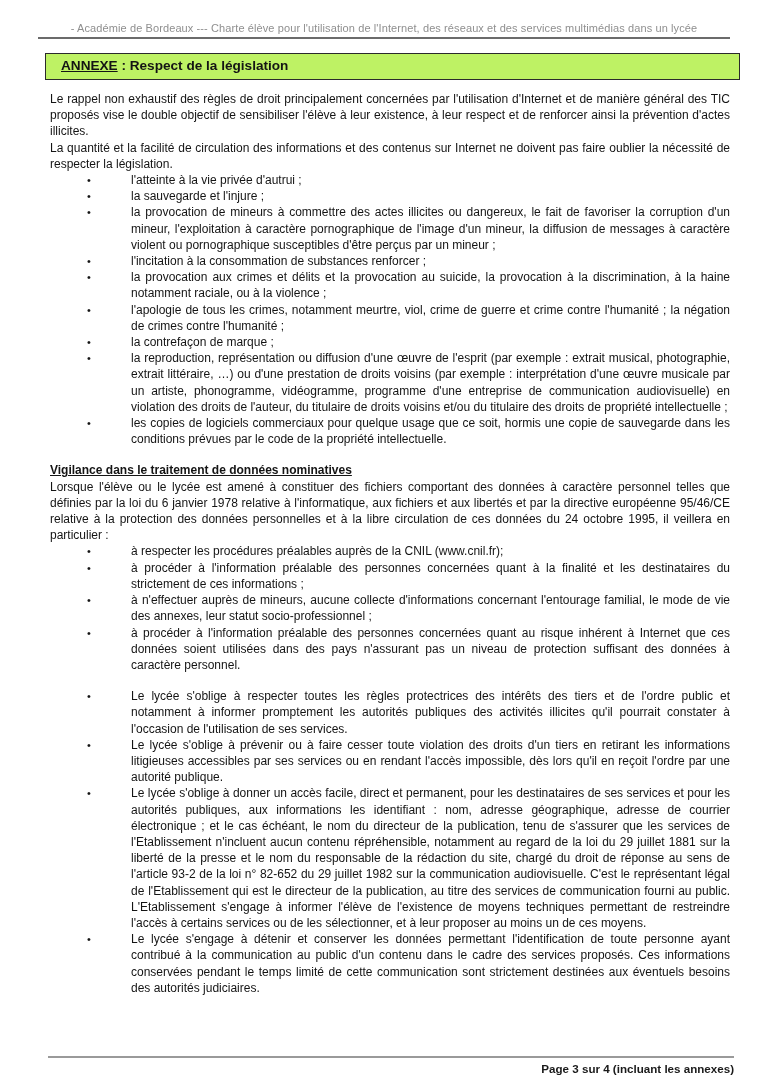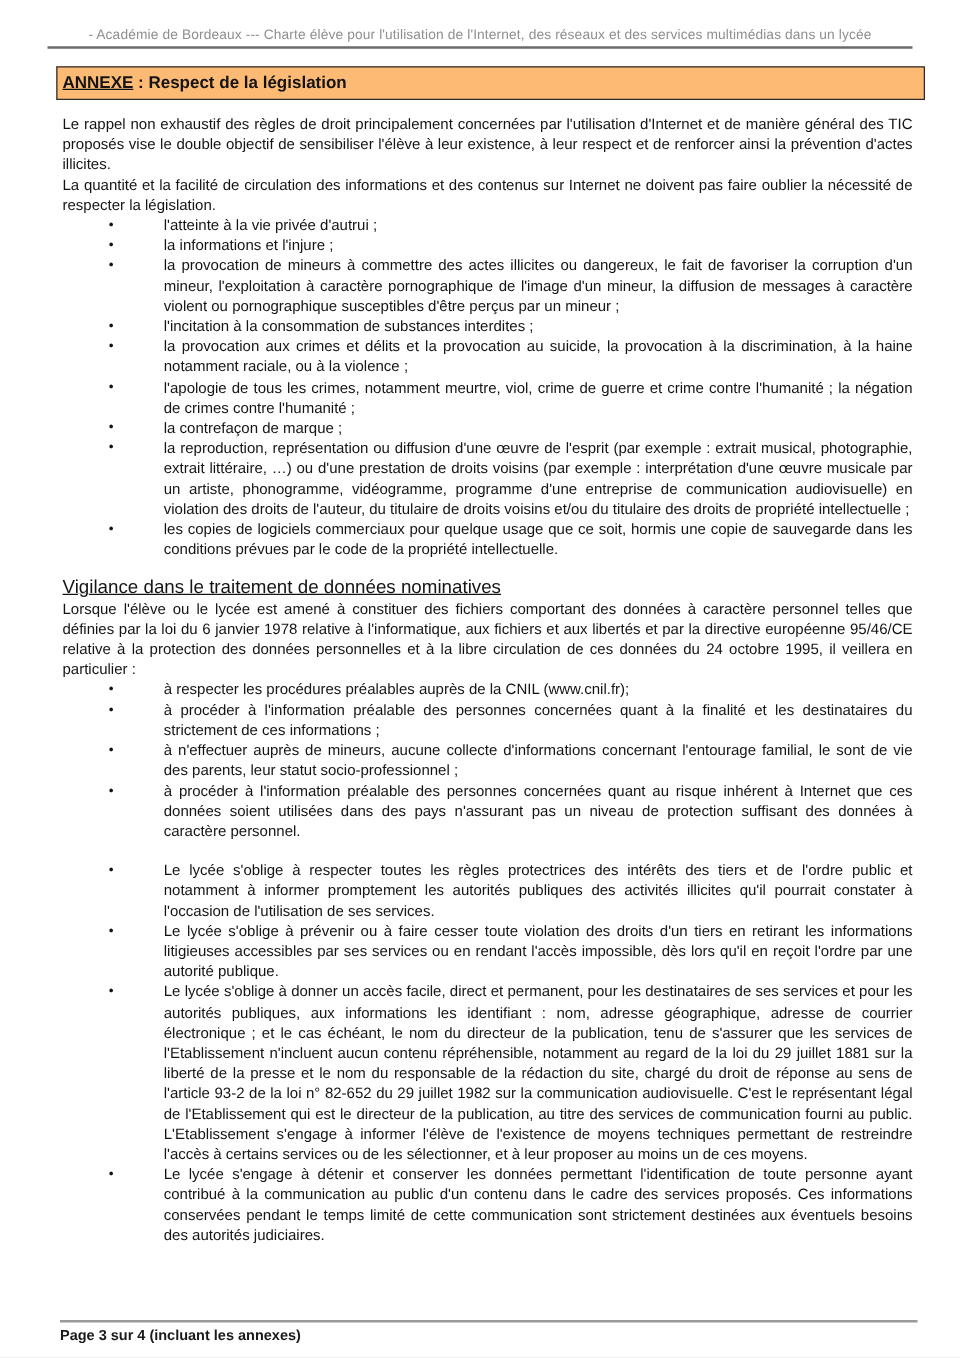--- a/index.html
+++ b/index.html
@@ -28,59 +28,60 @@
     color: #8f8f8f;
     letter-spacing: 0.1px;
     white-space: nowrap;
   }
   .title-box {
     position: absolute;
     top: 53px;
     left: 45px;
     right: 28px;
     border: 1.5px solid #2b2b2b;
-    padding: 4px 9px 6px 4px;
+    padding: 4px 9px 6px 15px;
     font-size: 13.6px;
     font-weight: bold;
-    background: #fdba74;
+    background: #bef264;
   }
   .annexe-label { text-decoration: underline; }
   .doc-body {
     position: absolute;
     top: 91px;
     left: 50px;
     right: 38px;
     font-size: 12px;
     line-height: 16.2px;
     text-align: justify;
   }
   p.para { margin: 0; }
   .section { margin-top: 15px; }
   .section-heading {
-    font-size: 15px;
-    font-weight: normal;
+    font-size: 12px;
+    font-weight: bold;
     text-decoration: underline;
     text-align: left;
   }
   ul.bullets { list-style: none; margin: 0; padding: 0; }
   li.bullet-item { display: flex; }
   .dot {
     flex: 0 0 22px;
     margin-left: 28px;
     text-align: center;
     font-size: 11px;
   }
   .bullet-text { flex: 1; text-align: justify; padding-left: 31px; }
   .footer {
     position: absolute;
     left: 48px;
     right: 34px;
     bottom: 11px;
     border-top: 2px solid #9a9a9a;
     padding-top: 4px;
+    text-align: right;
     background: #ffffff;
   }
   .footer-text {
     font-size: 11.6px;
     font-weight: bold;
     color: #1a1a1a;
   }
 </style>
 </head>
 <body>
@@ -100,29 +101,29 @@
     <p class="para">Le rappel non exhaustif des règles de droit principalement concernées par l'utilisation d'Internet et de manière général des TIC proposés vise le double objectif de sensibiliser l'élève à leur existence, à leur respect et de renforcer ainsi la prévention d'actes illicites.</p>
     <p class="para">La quantité et la facilité de circulation des informations et des contenus sur Internet ne doivent pas faire oublier la nécessité de respecter la législation.</p>
 
     <ul class="bullets">
         <li class="bullet-item">
           <span class="dot">•</span>
           <span class="bullet-text">l'atteinte à la vie privée d'autrui ;</span>
         </li>
         <li class="bullet-item">
           <span class="dot">•</span>
-          <span class="bullet-text">la informations et l'injure ;</span>
+          <span class="bullet-text">la sauvegarde et l'injure ;</span>
         </li>
         <li class="bullet-item">
           <span class="dot">•</span>
           <span class="bullet-text">la provocation de mineurs à commettre des actes illicites ou dangereux, le fait de favoriser la corruption d'un mineur, l'exploitation à caractère pornographique de l'image d'un mineur, la diffusion de messages à caractère violent ou pornographique susceptibles d'être perçus par un mineur ;</span>
         </li>
         <li class="bullet-item">
           <span class="dot">•</span>
-          <span class="bullet-text">l'incitation à la consommation de substances interdites ;</span>
+          <span class="bullet-text">l'incitation à la consommation de substances renforcer ;</span>
         </li>
         <li class="bullet-item">
           <span class="dot">•</span>
           <span class="bullet-text">la provocation aux crimes et délits et la provocation au suicide, la provocation à la discrimination, à la haine notamment raciale, ou à la violence ;</span>
         </li>
         <li class="bullet-item">
           <span class="dot">•</span>
           <span class="bullet-text">l'apologie de tous les crimes, notamment meurtre, viol, crime de guerre et crime contre l'humanité ; la négation de crimes contre l'humanité ;</span>
         </li>
         <li class="bullet-item">
@@ -146,21 +147,21 @@
           <li class="bullet-item">
             <span class="dot">•</span>
             <span class="bullet-text">à respecter les procédures préalables auprès de la CNIL (www.cnil.fr);</span>
           </li>
           <li class="bullet-item">
             <span class="dot">•</span>
             <span class="bullet-text">à procéder à l'information préalable des personnes concernées quant à la finalité et les destinataires du strictement de ces informations ;</span>
           </li>
           <li class="bullet-item">
             <span class="dot">•</span>
-            <span class="bullet-text">à n'effectuer auprès de mineurs, aucune collecte d'informations concernant l'entourage familial, le sont de vie des parents, leur statut socio-professionnel ;</span>
+            <span class="bullet-text">à n'effectuer auprès de mineurs, aucune collecte d'informations concernant l'entourage familial, le mode de vie des annexes, leur statut socio-professionnel ;</span>
           </li>
           <li class="bullet-item">
             <span class="dot">•</span>
             <span class="bullet-text">à procéder à l'information préalable des personnes concernées quant au risque inhérent à Internet que ces données soient utilisées dans des pays n'assurant pas un niveau de protection suffisant des données à caractère personnel.</span>
           </li>
         </ul>
     </div>
 
     <div class="section">
       <ul class="bullets">

